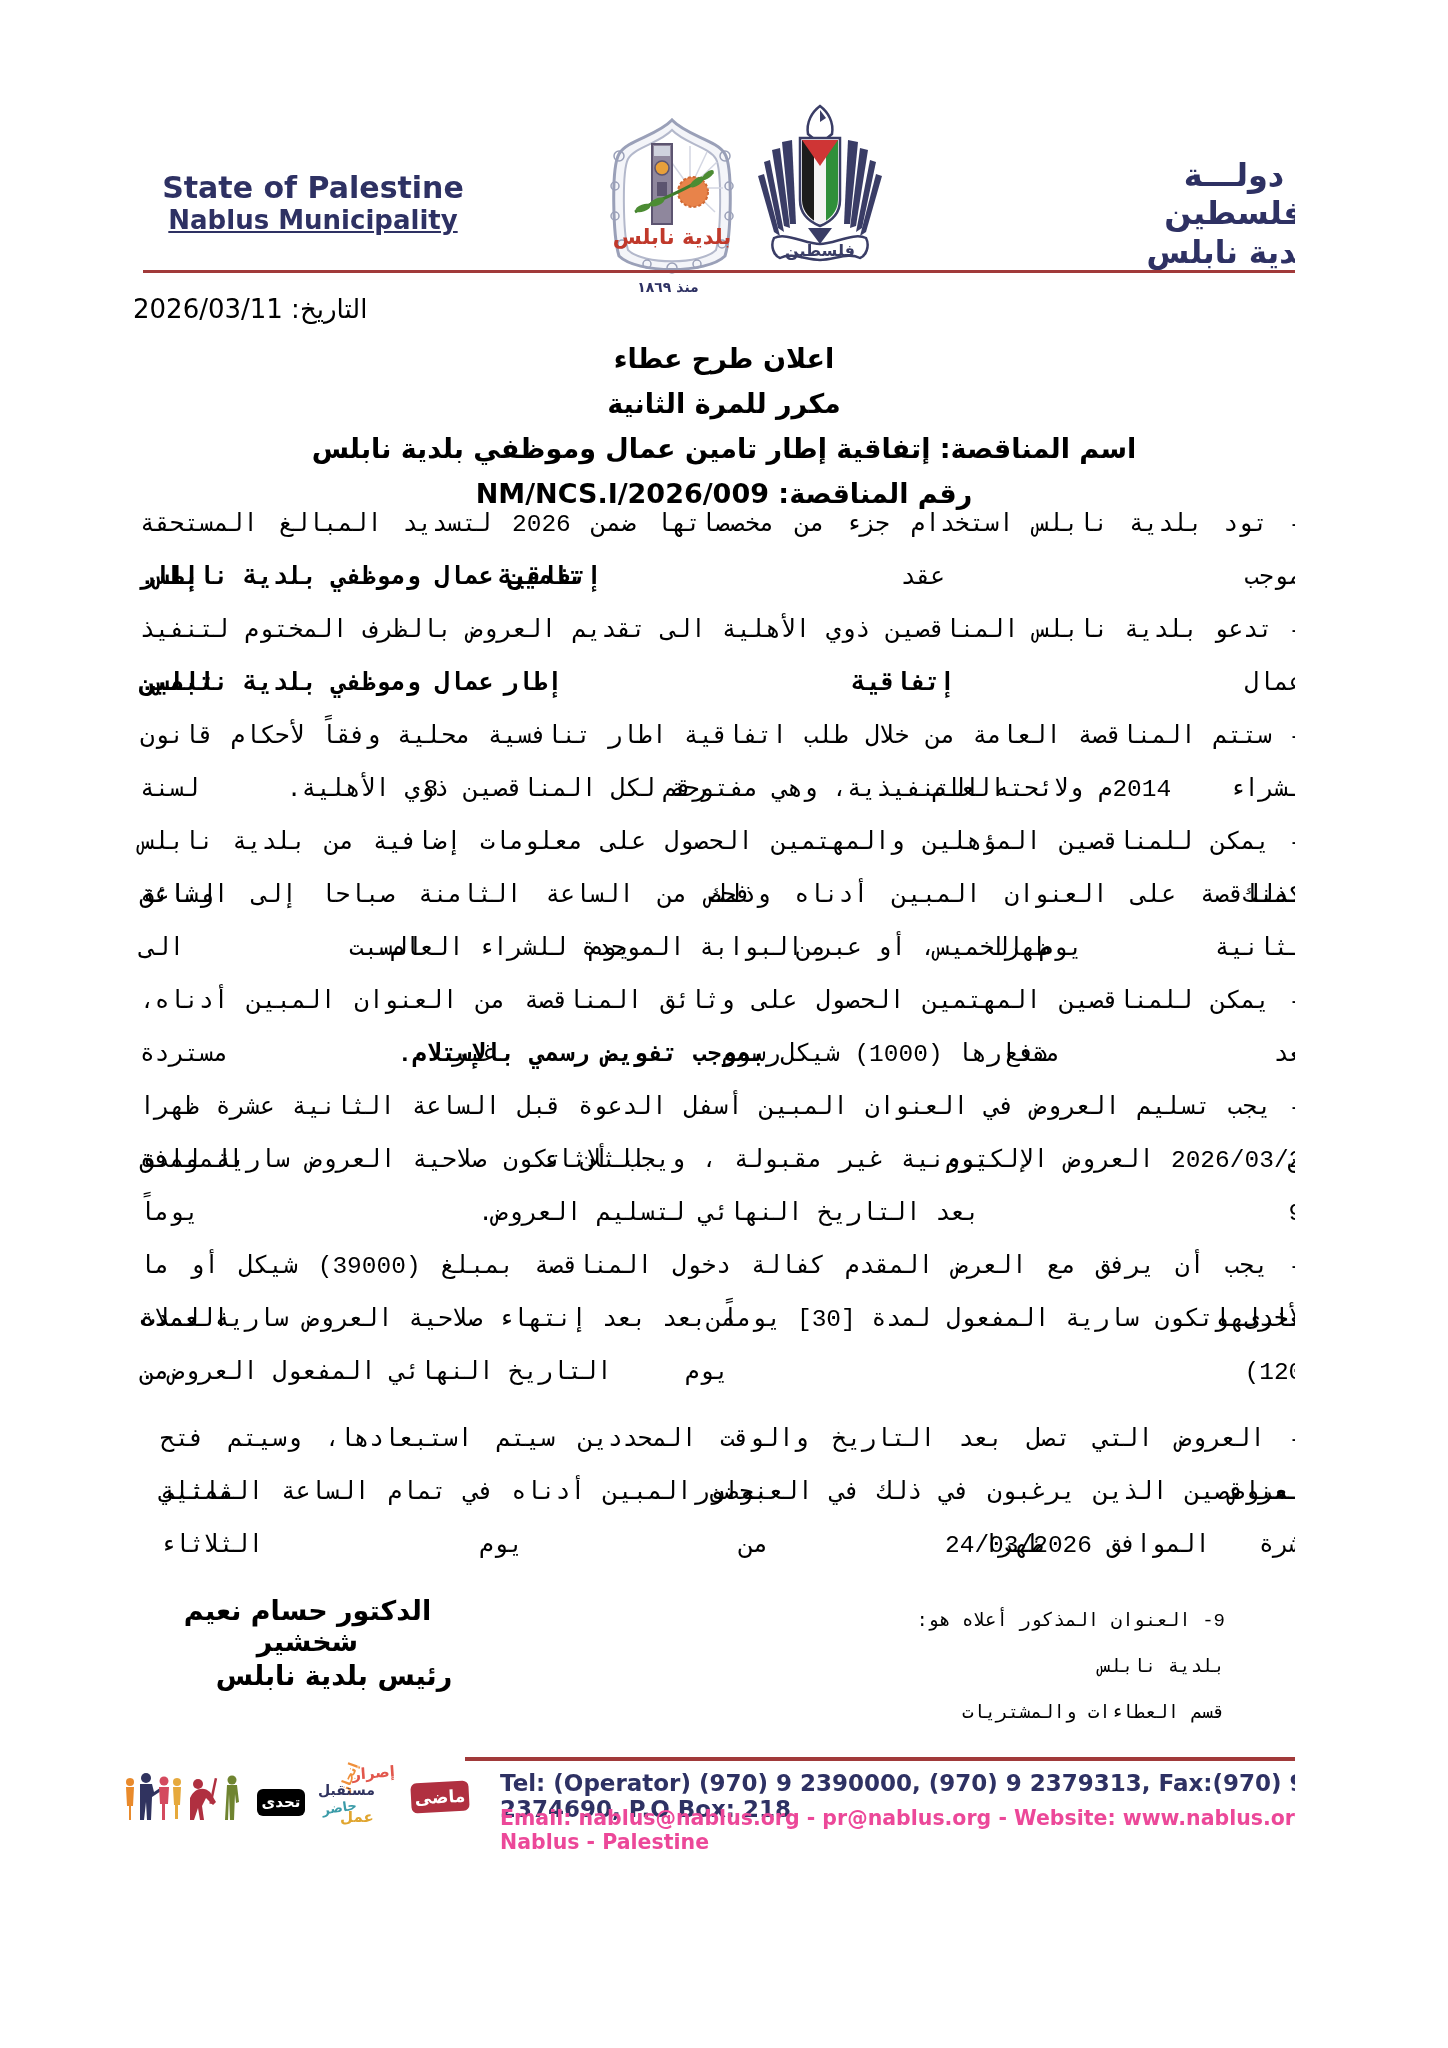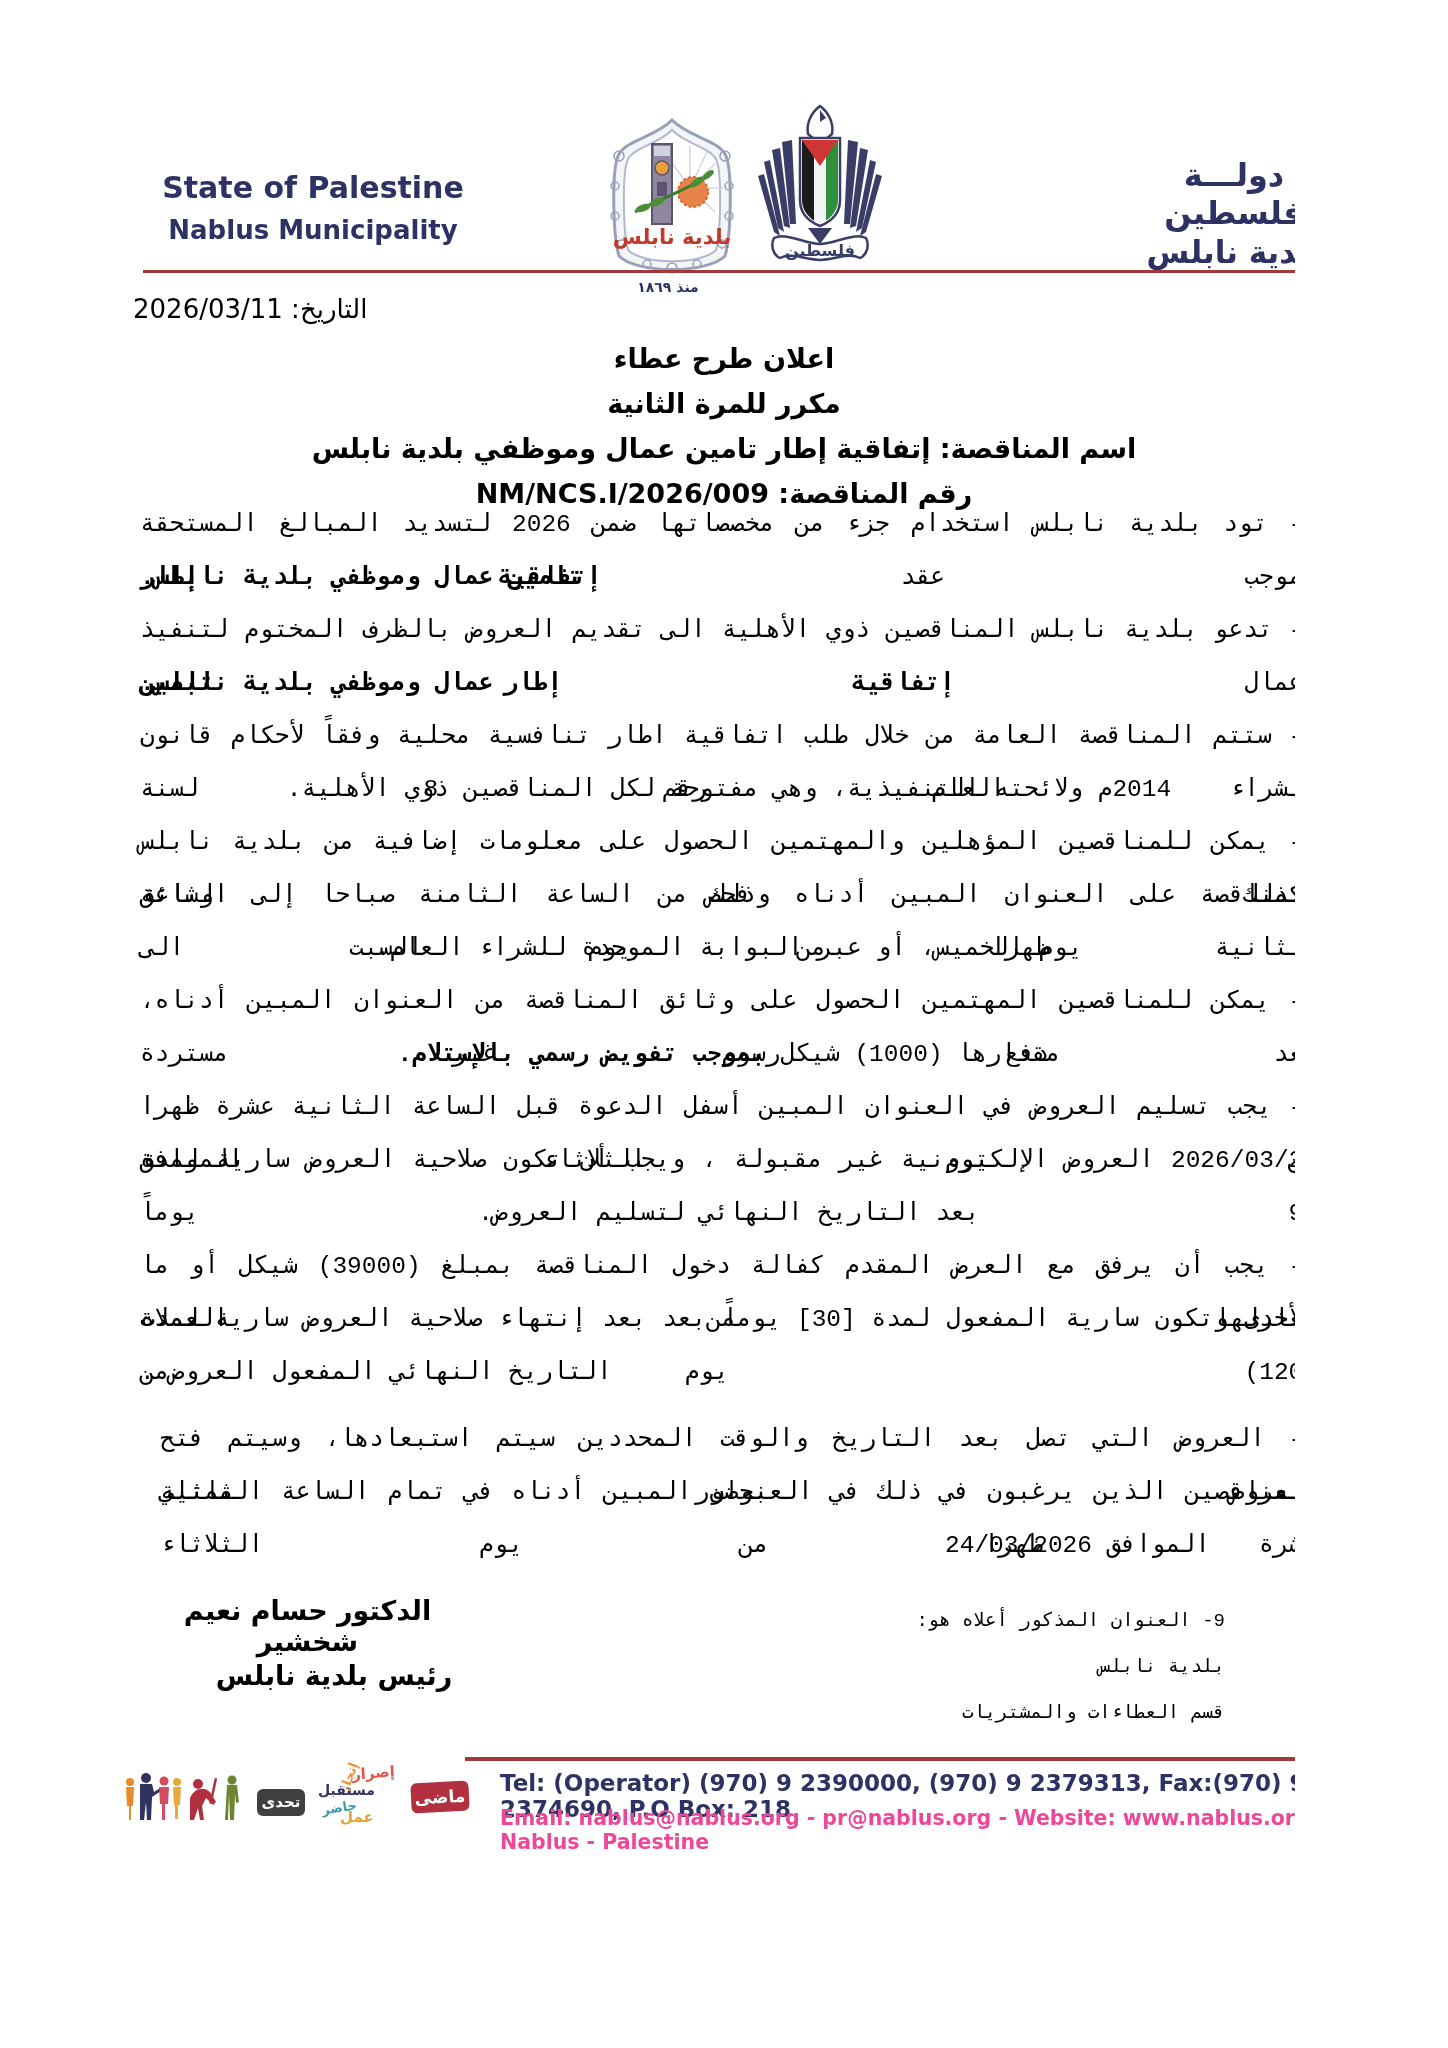--- a/index.html
+++ b/index.html
@@ -4,21 +4,21 @@
 <style>
   html,body { margin:0; padding:0; background:#ffffff; }
   .page {
     position:relative; width:1295px; height:2048px; background:#ffffff;
     font-family:"DejaVu Sans", sans-serif; overflow:hidden;
   }
   
   .hdr-left { position:absolute; left:146px; top:170px; width:334px; text-align:center;
               color:#2e3163; font-weight:bold; }
   .hdr-left .t1 { font-size:30px; letter-spacing:0px; }
-  .hdr-left .t2 { font-size:26px; margin-top:10px; }
+  .hdr-left .t2 { font-size:26px; margin-top:0;text-decoration:underline; }
   .hdr-right { position:absolute; left:1128px; top:156px; width:212px; text-align:center;
                color:#2e3163; font-weight:bold; direction:rtl; }
   .hdr-right .t1 { font-size:32px; }
   .hdr-right .t2 { font-size:31px; margin-top:2px; }
   .hdr-rule { position:absolute; left:143px; top:270px; width:1177px; height:3px; background:#a13a3a; }
   .since { position:absolute; left:608px; top:279px; width:120px; text-align:center;
            color:#2e3163; font-size:14px; font-weight:bold; direction:rtl; }
   .emblem { position:absolute; }
   
   .date-line { position:absolute; left:133px; top:294px; direction:rtl; font-size:26px; color:#000; }
@@ -44,21 +44,21 @@
                direction:rtl; font-weight:bold; font-size:27px; color:#000; }
   
   .ftr-rule { position:absolute; left:465px; top:1757px; width:882px; height:4px; background:#a13a3a; }
   .ftr-tel   { position:absolute; left:500px; top:1770px; width:848px; color:#2e3163;
                font-weight:bold; font-size:23px; }
   .ftr-email { position:absolute; left:500px; top:1806px; width:848px; color:#ec4899;
                font-weight:bold; font-size:20.5px; }
   .people-svg { position:absolute; left:124px; top:1772px; }
   .wa { position:absolute; direction:rtl; font-weight:bold; white-space:nowrap; }
   .wa-pill { border-radius:6px; text-align:center; color:#ffffff; }
-  .wa-tahadi  { left:257px; top:1789px; width:48px; height:27px; line-height:27px; background:#404040; font-size:15px; }
+  .wa-tahadi  { left:257px; top:1789px; width:48px; height:27px; line-height:27px; background:#000000; font-size:15px; }
   .wa-madi    { left:411px; top:1782px; width:58px; height:30px; line-height:30px; background:#b03040; font-size:17px; transform:rotate(-3deg); }
   .wa-israr   { left:352px; top:1764px; color:#e2574c; font-size:15px; transform:rotate(-4deg); }
   .wa-injaz   { left:333px; top:1770px; color:#ef8f3a; font-size:13px; transform:rotate(-70deg); }
   .wa-mustaqbal{ left:318px; top:1782px; color:#30335f; font-size:14px; }
   .wa-hadir   { left:322px; top:1800px; color:#3a9ba8; font-size:13px; transform:rotate(-8deg); }
   .wa-amal    { left:340px; top:1808px; color:#e0a52f; font-size:15px; }
 </style>
 </head>
 <body>
 

